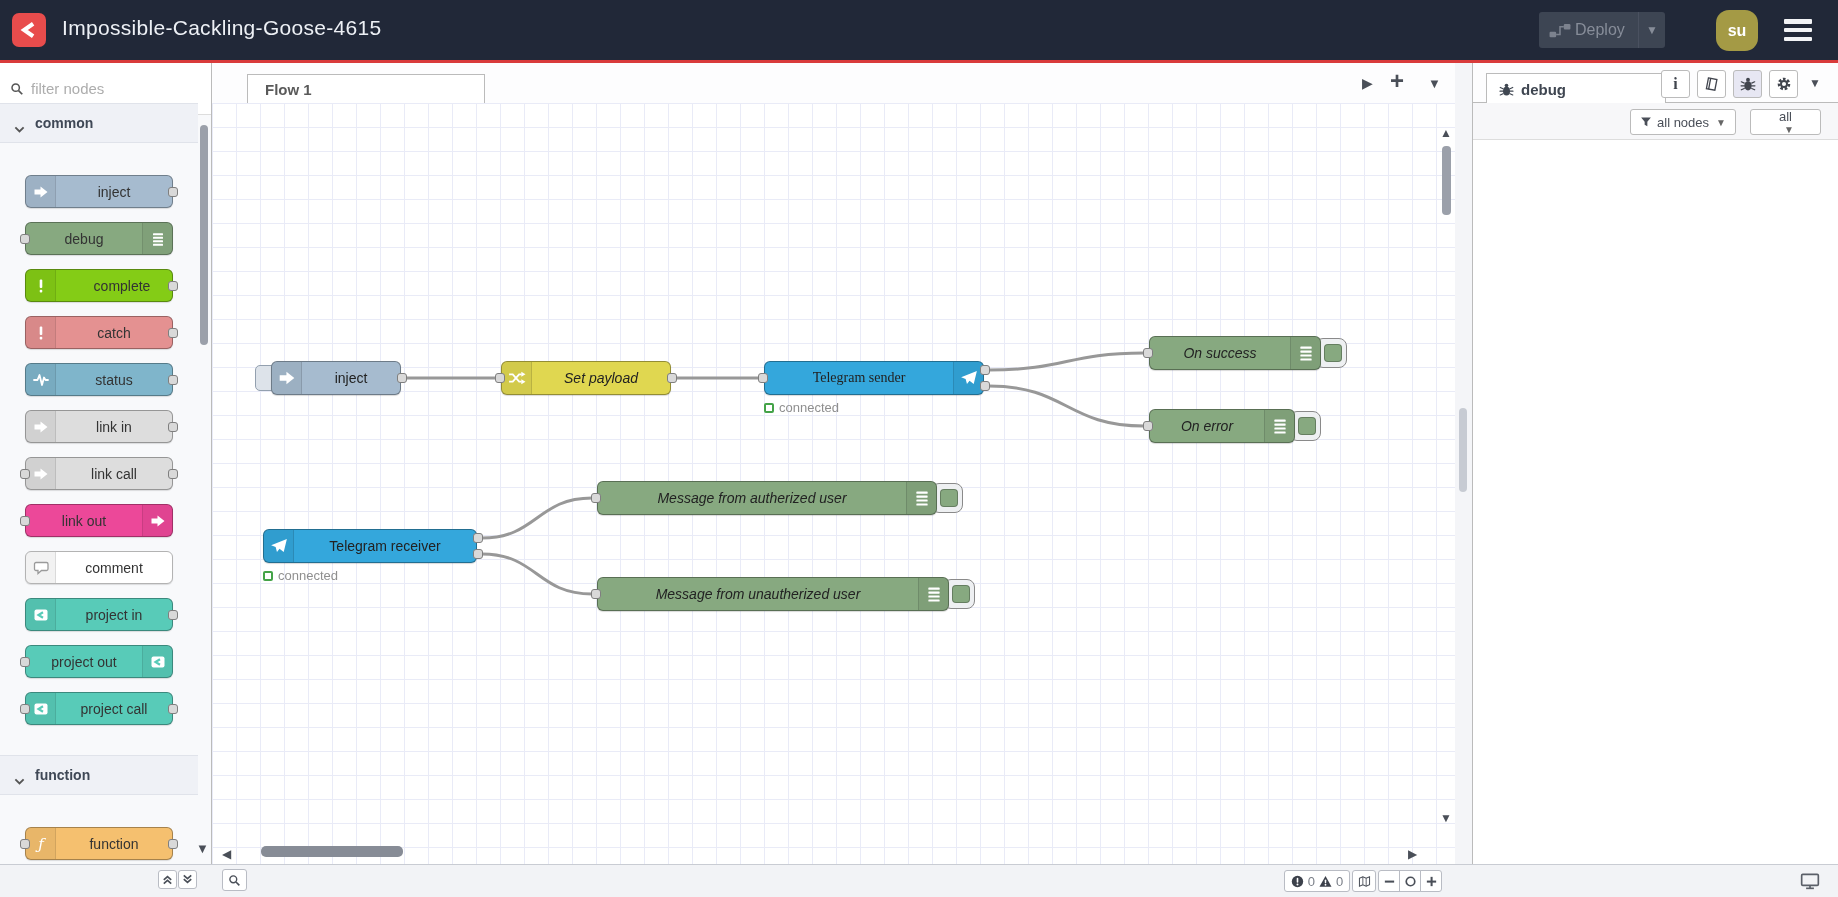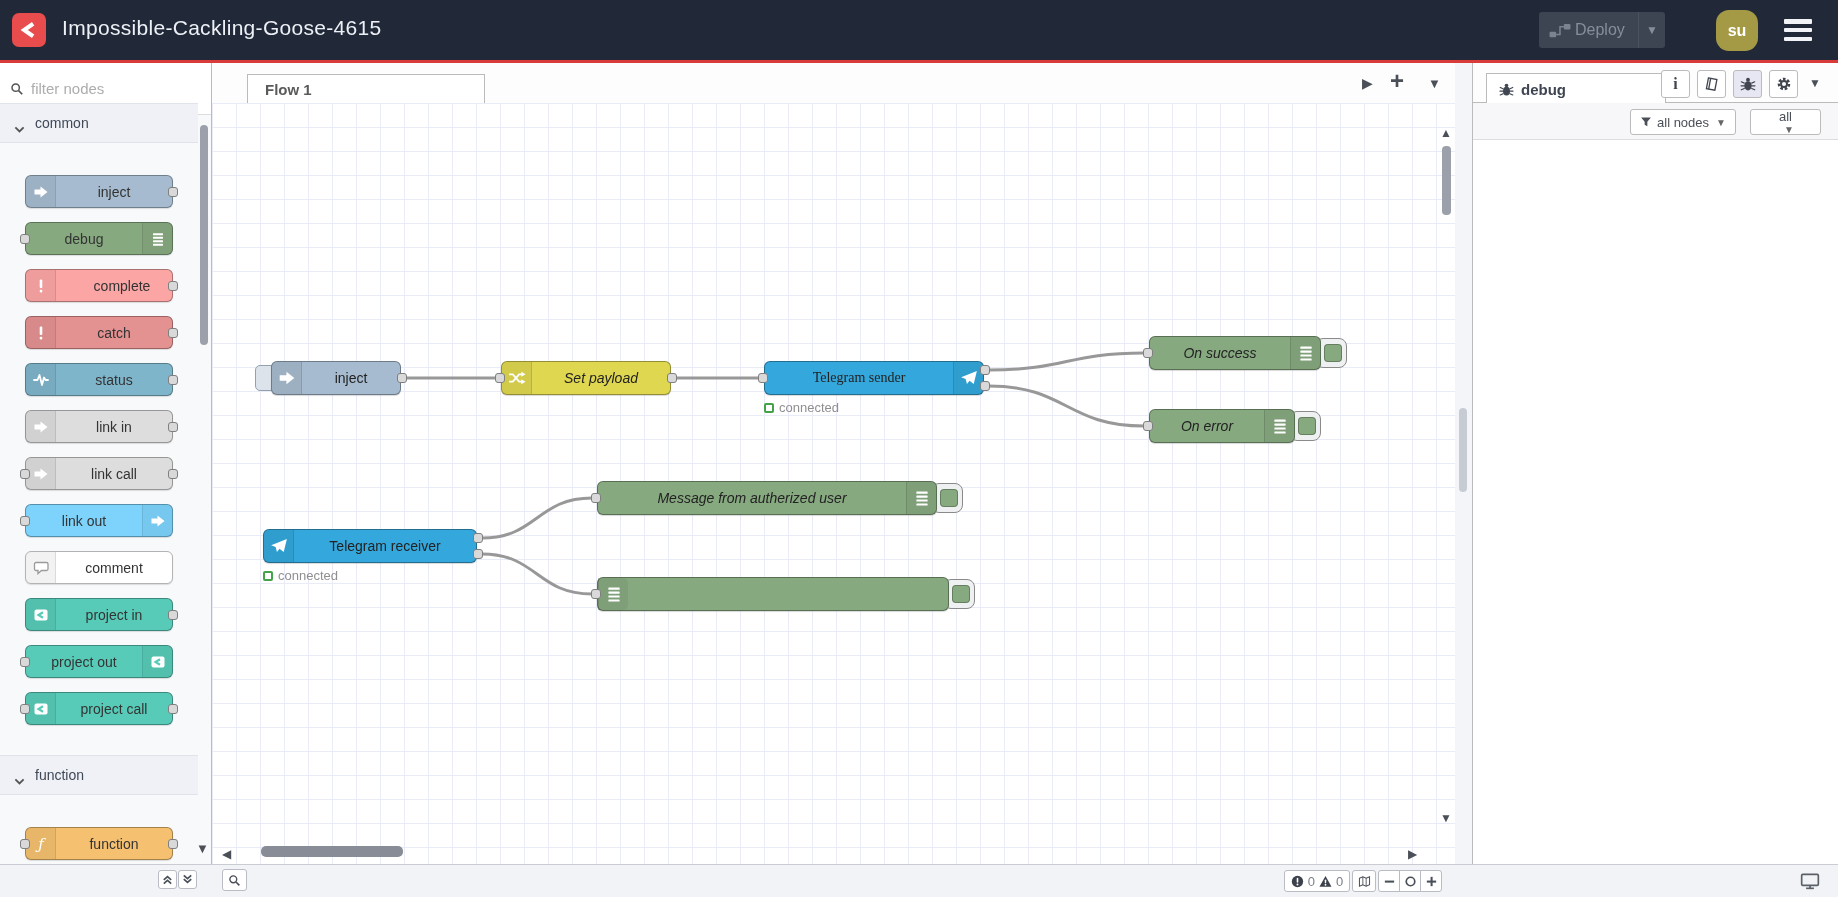--- a/index.html
+++ b/index.html
@@ -33,21 +33,21 @@
                     border-bottom:1px solid #ddd; display:flex; align-items:center; }
   #palette-filter .mag { width:14px; height:14px; margin-left:10px; color:#555; }
   #palette-filter input { border:none; outline:none; background:transparent; font-size:15px;
                           margin-left:7px; width:160px; color:#333;
                           font-family:"Liberation Sans", sans-serif; }
   #palette-filter input::placeholder { color:#adadad; }
   #palette-content { position:absolute; left:0; top:40px; width:198px; }
   .pal-cat-header { height:40px; background:#eff1f6; border-bottom:1px solid #e0e3ea;
                     border-top:1px solid #e0e3ea; display:flex; align-items:center; }
   .pal-cat-header .chev { width:11px; height:8px; color:#555; margin-left:14px; }
-  .pal-cat-header .clabel { font-size:14px; font-weight:normal; color:#3f4856; margin-left:10px; }
+  .pal-cat-header .clabel { font-size:14px; font-weight:bold; color:#3f4856; margin-left:10px; }
   .pal-items { padding:32px 0 16px 0; }
   .pal-node { position:relative; width:148px; height:33px; margin:0 auto 14px auto;
               border:1px solid rgba(0,0,0,.32); border-radius:6px;
               display:flex; align-items:stretch; box-shadow:0 1px 1px rgba(0,0,0,.12);
               font-size:14px; color:#333; cursor:grab; }
   .pal-node .nicon { width:30px; display:flex; align-items:center; justify-content:center;
                      background:rgba(0,0,0,.05); color:#fff; }
   .pal-node .nicon.left  { border-right:1px solid rgba(0,0,0,.1); border-radius:5px 0 0 5px; }
   .pal-node .nicon.right { border-left:1px solid rgba(0,0,0,.1);  border-radius:0 5px 5px 0; }
   .pal-node .nicon svg { width:16px; height:16px; }
@@ -213,21 +213,21 @@
               <g fill="currentColor">
                 <rect x="3" y="2.3" width="10" height="1.9" rx=".5"></rect>
                 <rect x="3" y="5.8" width="10" height="1.9" rx=".5"></rect>
                 <rect x="3" y="9.3" width="10" height="1.9" rx=".5"></rect>
                 <rect x="3" y="12.8" width="10" height="1.9" rx=".5"></rect>
               </g>
             </svg>
           </span>
           <span class="port pl"></span>
         </div>
-        <div class="pal-node" style="background: #fca5a5; gap: 16px;">
+        <div class="pal-node" style="background: #84cc16; gap: 16px;">
           <span class="nicon left">
             <svg viewBox="0 0 16 16">
               <g fill="currentColor">
                 <rect x="6.7" y="1.5" width="2.6" height="8.5" rx="1"></rect>
                 <rect x="6.7" y="11.8" width="2.6" height="2.7" rx="1"></rect>
               </g>
             </svg>
           </span>
           <span class="nlabel">complete</span>
           <span class="port pr"></span>
@@ -265,21 +265,21 @@
         <div class="pal-node" style="background: rgb(221, 221, 221);">
           <span class="nicon left">
             <svg viewBox="0 0 16 16">
               <path d="M1.5 5.5h6v-3L14.5 8l-7 5.5v-3h-6z" fill="currentColor"></path>
             </svg>
           </span>
           <span class="nlabel">link call</span>
           <span class="port pl"></span>
           <span class="port pr"></span>
         </div>
-        <div class="pal-node" style="background: #7dd3fc; justify-content: space-between;">
+        <div class="pal-node" style="background: #ec4899; justify-content: space-between;">
           <span class="nlabel">link out</span>
           <span class="nicon right">
             <svg viewBox="0 0 16 16">
               <path d="M1.5 5.5h6v-3L14.5 8l-7 5.5v-3h-6z" fill="currentColor"></path>
             </svg>
           </span>
           <span class="port pl"></span>
         </div>
         <div class="pal-node" style="background: rgb(255, 255, 255); border-color: rgb(179, 179, 179);">
           <span class="nicon left">
@@ -480,20 +480,21 @@
               </svg>
             </span>
           </span>
           <span class="port pl" style="top:12px;"></span>
         </div>
         <div class="fnode" style="left: 385px; top: 474px; width: 352px;">
           <span class="dbg-toggle" style="left:346px;">
             <span class="sq" style="background:#87a980;"></span>
           </span>
           <span class="fnode-body" style="background:#87a980;">
+            <span class="nlabel italic">Message from unautherized user</span>
             <span class="nicon right">
               <svg viewBox="0 0 16 16">
                 <g fill="currentColor">
                   <rect x="3" y="2.3" width="10" height="1.9" rx=".5"></rect>
                   <rect x="3" y="5.8" width="10" height="1.9" rx=".5"></rect>
                   <rect x="3" y="9.3" width="10" height="1.9" rx=".5"></rect>
                   <rect x="3" y="12.8" width="10" height="1.9" rx=".5"></rect>
                 </g>
               </svg>
             </span>

